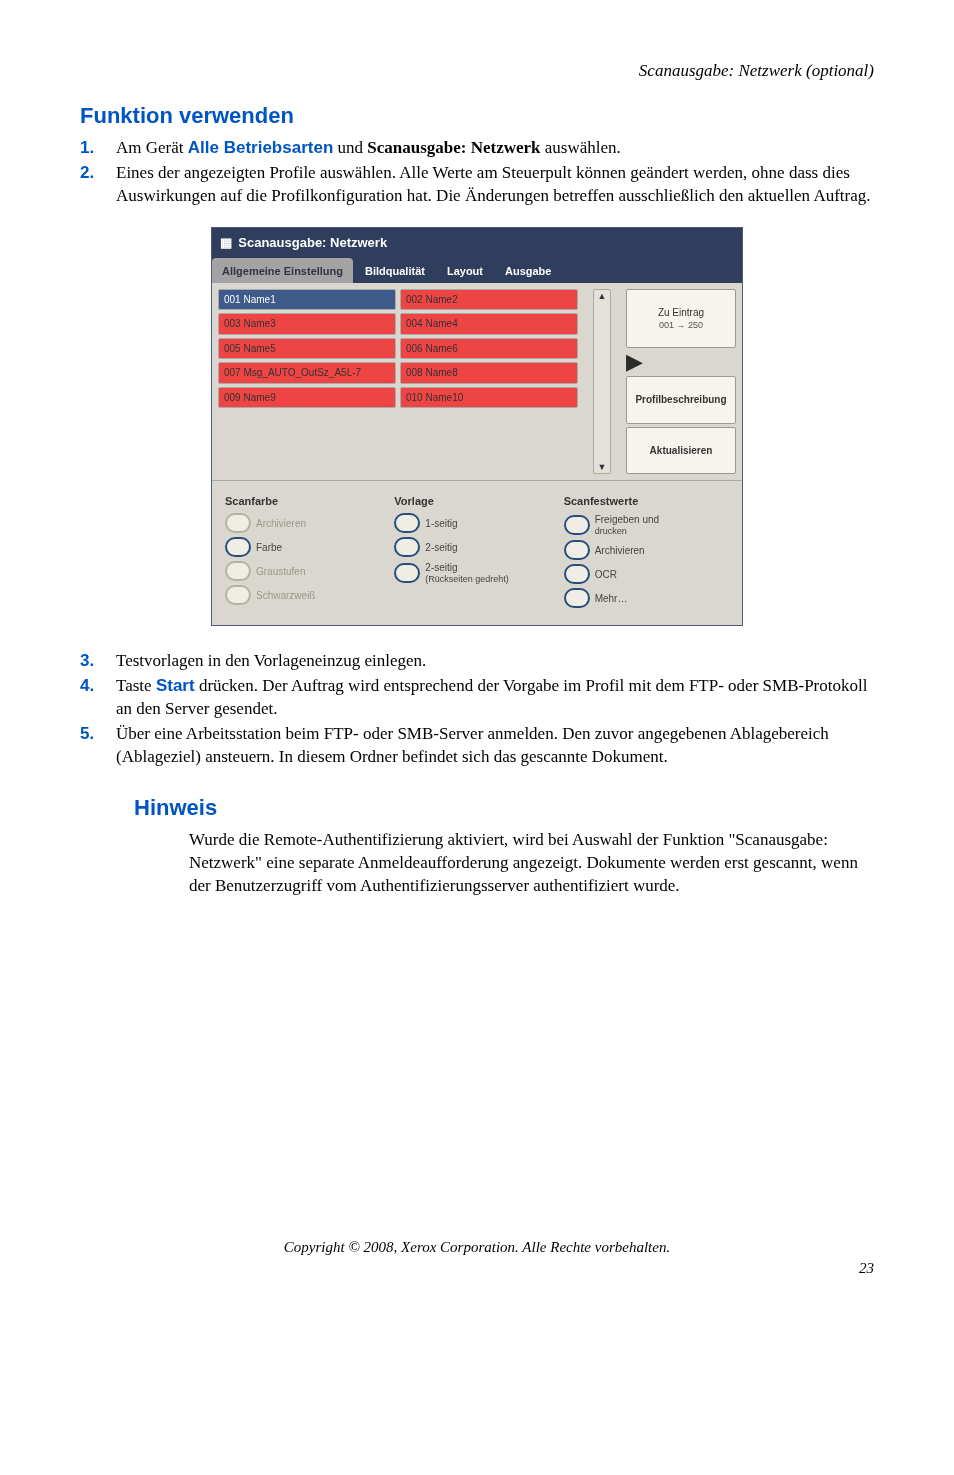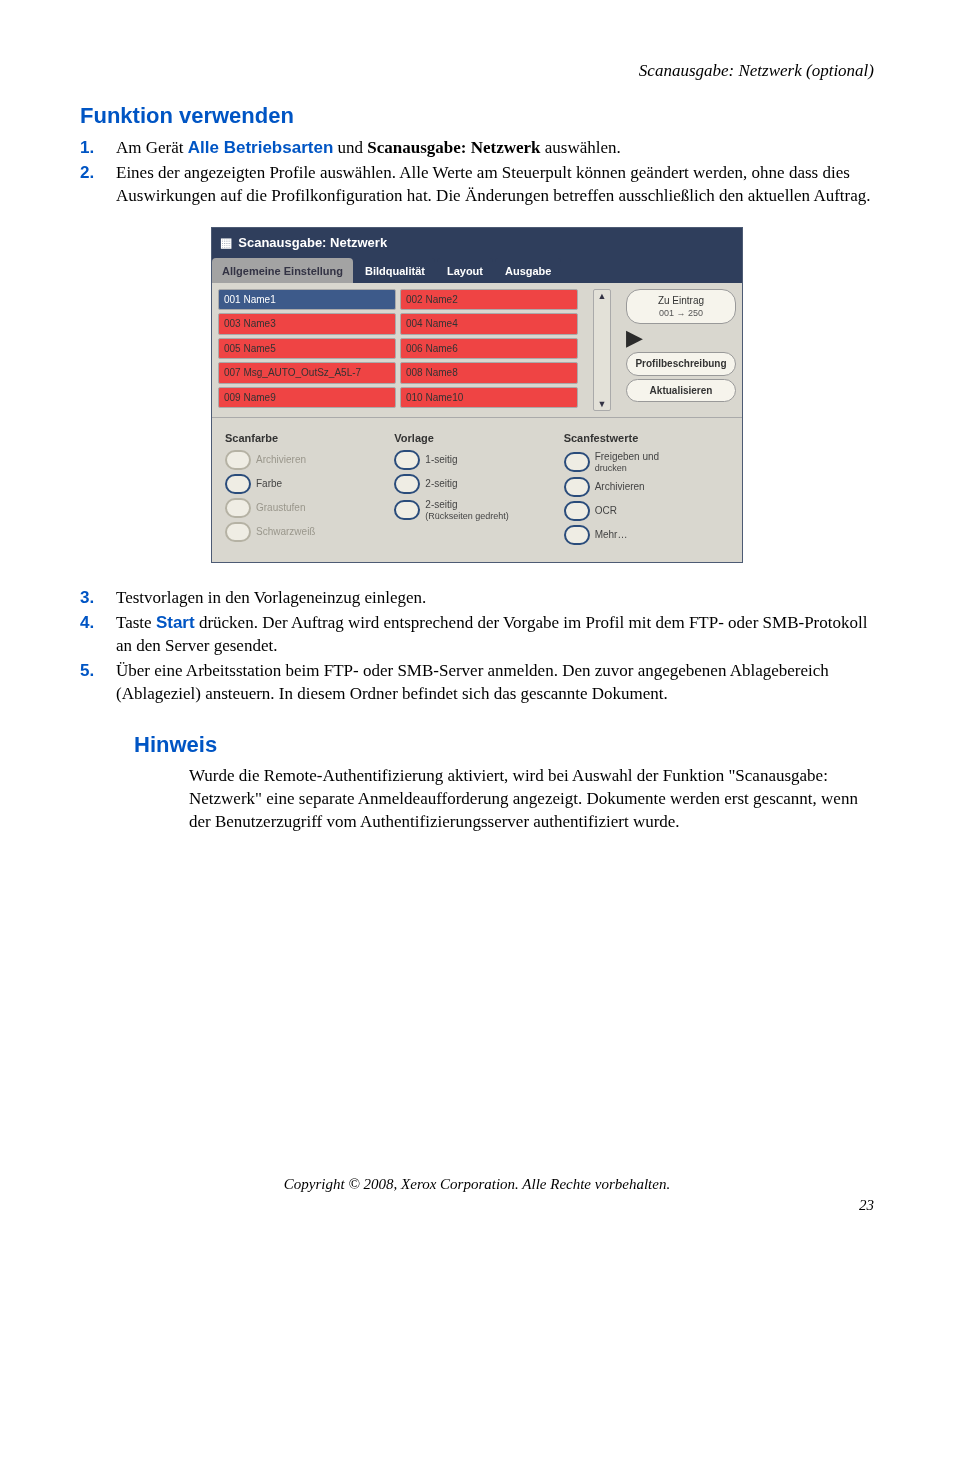--- a/index.html
+++ b/index.html
@@ -110,24 +110,24 @@
   }
   .ss-sidecol {
     width: 110px;
     display: flex;
     flex-direction: column;
     gap: 3px;
   }
   .ss-sidebtn {
     background: #f6f4ec;
     border: 1px solid #999;
-    padding: 4px 5px;
+    padding: 16px 5px;
     font-size: 10px;
     text-align: center;
-    border-radius: 14px;
+    border-radius: 2px;
   }
   .ss-sidebtn .sub {
     display:block;
     font-size:9px;
     color:#555;
   }
   .ss-sidebtn.bold { font-weight: bold; }
   .ss-scroll {
     width: 16px;
     background: #e3e1d8;

